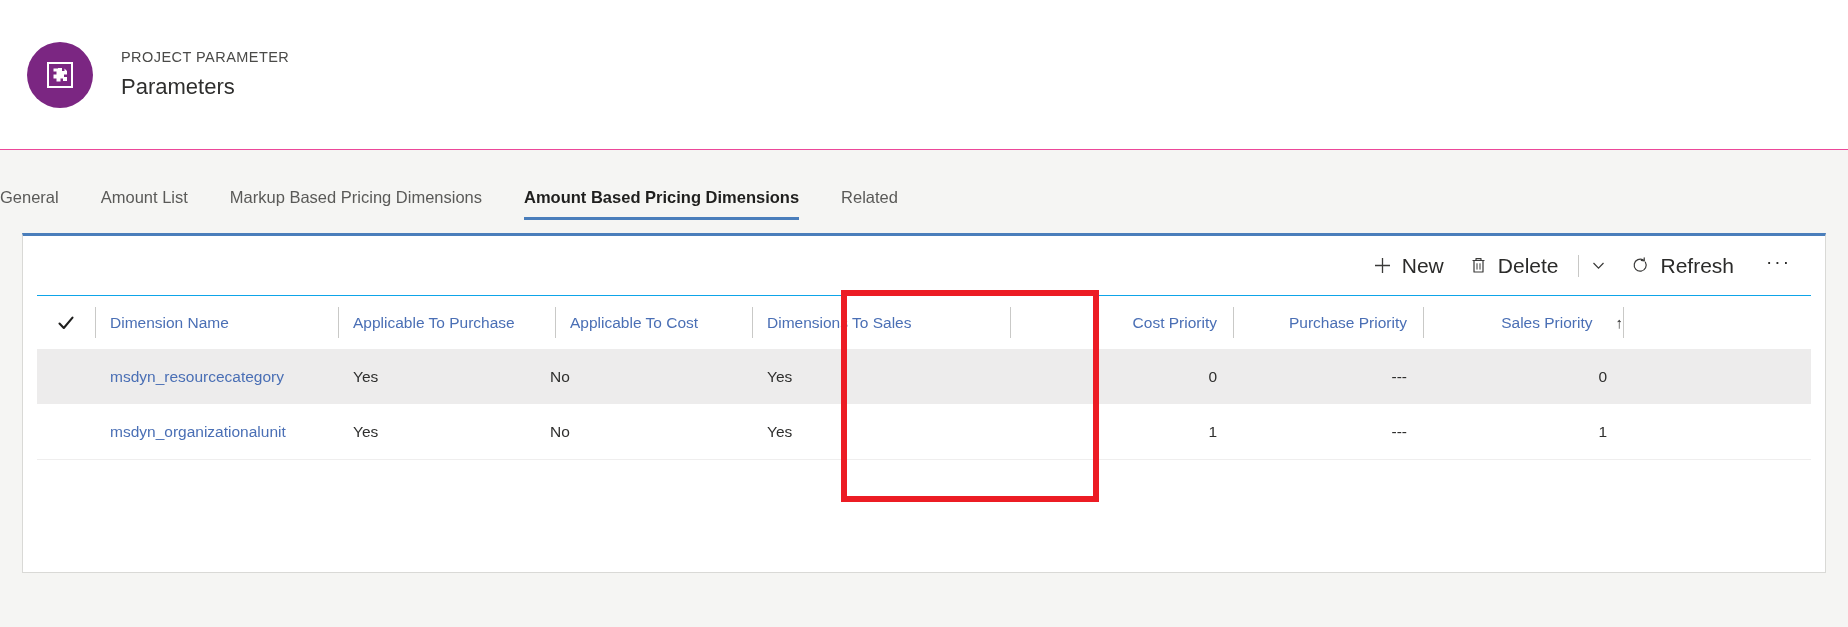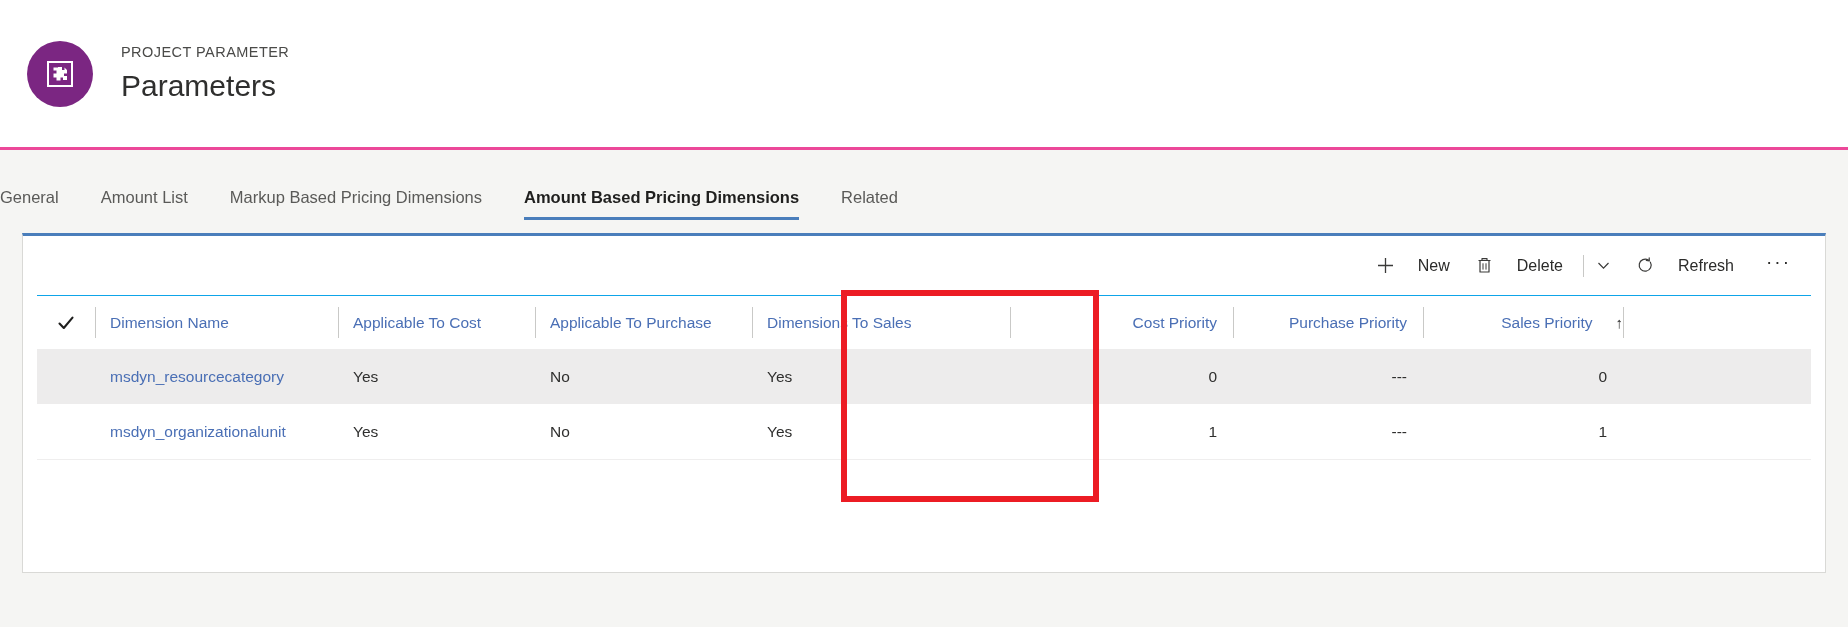--- a/index.html
+++ b/index.html
@@ -11,42 +11,42 @@
     overflow: hidden;
   }
 
   
   .page-header {
     background: #ffffff;
     height: 150px;
     display: flex;
     align-items: center;
     padding-left: 27px;
-    border-bottom: 3px solid #ec4899;
+    border-bottom: 1px solid #ec4899;
   }
   .entity-avatar {
     width: 66px; height: 66px;
     border-radius: 50%;
     background: #7b2682;
     display: flex;
     align-items: center;
     justify-content: center;
     flex: 0 0 auto;
   }
   .entity-avatar svg { display: block; }
   .header-text { margin-left: 28px; }
   .entity-type {
     font-size: 14.5px;
     letter-spacing: 0.45px;
     color: #4a4a48;
     line-height: 1.1;
     margin-bottom: 9px;
   }
   .entity-title {
-    font-size: 30px;
+    font-size: 22px;
     color: #2f2f2e;
     line-height: 1.1;
     font-weight: 400;
   }
 
   
   .tabstrip {
     height: 70px;
     display: flex;
     align-items: flex-end;
@@ -87,22 +87,22 @@
   .grid-toolbar {
     height: 59px;
     display: flex;
     align-items: center;
     justify-content: flex-end;
     padding-right: 22px;
   }
   .tb-btn {
     display: flex;
     align-items: center;
-    gap: 24px;
-    font-size: 16px;
+    gap: 11px;
+    font-size: 21px;
     color: #2b2b2a;
     padding: 6px 10px;
     margin-left: 6px;
     cursor: pointer;
     white-space: nowrap;
   }
   .tb-ico {
     display: inline-flex;
     align-items: center;
     justify-content: center;
@@ -294,28 +294,28 @@
       <svg width="20" height="20" viewBox="0 0 20 20">
         <path d="M3.5 10.5 L7.8 15 L16.5 4.6" stroke="#1f1f1e" stroke-width="2.1" fill="none" stroke-linecap="round" stroke-linejoin="round"></path>
       </svg>
     </div>
 
     <div class="hcell c-dim">
       <span class="hdivider"></span>
       <span class="hcell-label">Dimension Name</span>
     </div>
 
+    <div class="hcell c-purch">
+      <span class="hdivider"></span>
+      <span class="hcell-label">Applicable To Purchase</span>
+    </div>
+
     <div class="hcell c-cost">
       <span class="hdivider"></span>
       <span class="hcell-label">Applicable To Cost</span>
-    </div>
-
-    <div class="hcell c-purch">
-      <span class="hdivider"></span>
-      <span class="hcell-label">Applicable To Purchase</span>
     </div>
 
     <div class="hcell c-sales">
       <span class="hdivider"></span>
       <span class="hcell-label">Dimensions To Sales</span>
     </div>
 
     <div class="hcell num c-cpri">
       <span class="hdivider"></span>
       <span class="hcell-label">Cost Priority</span>

